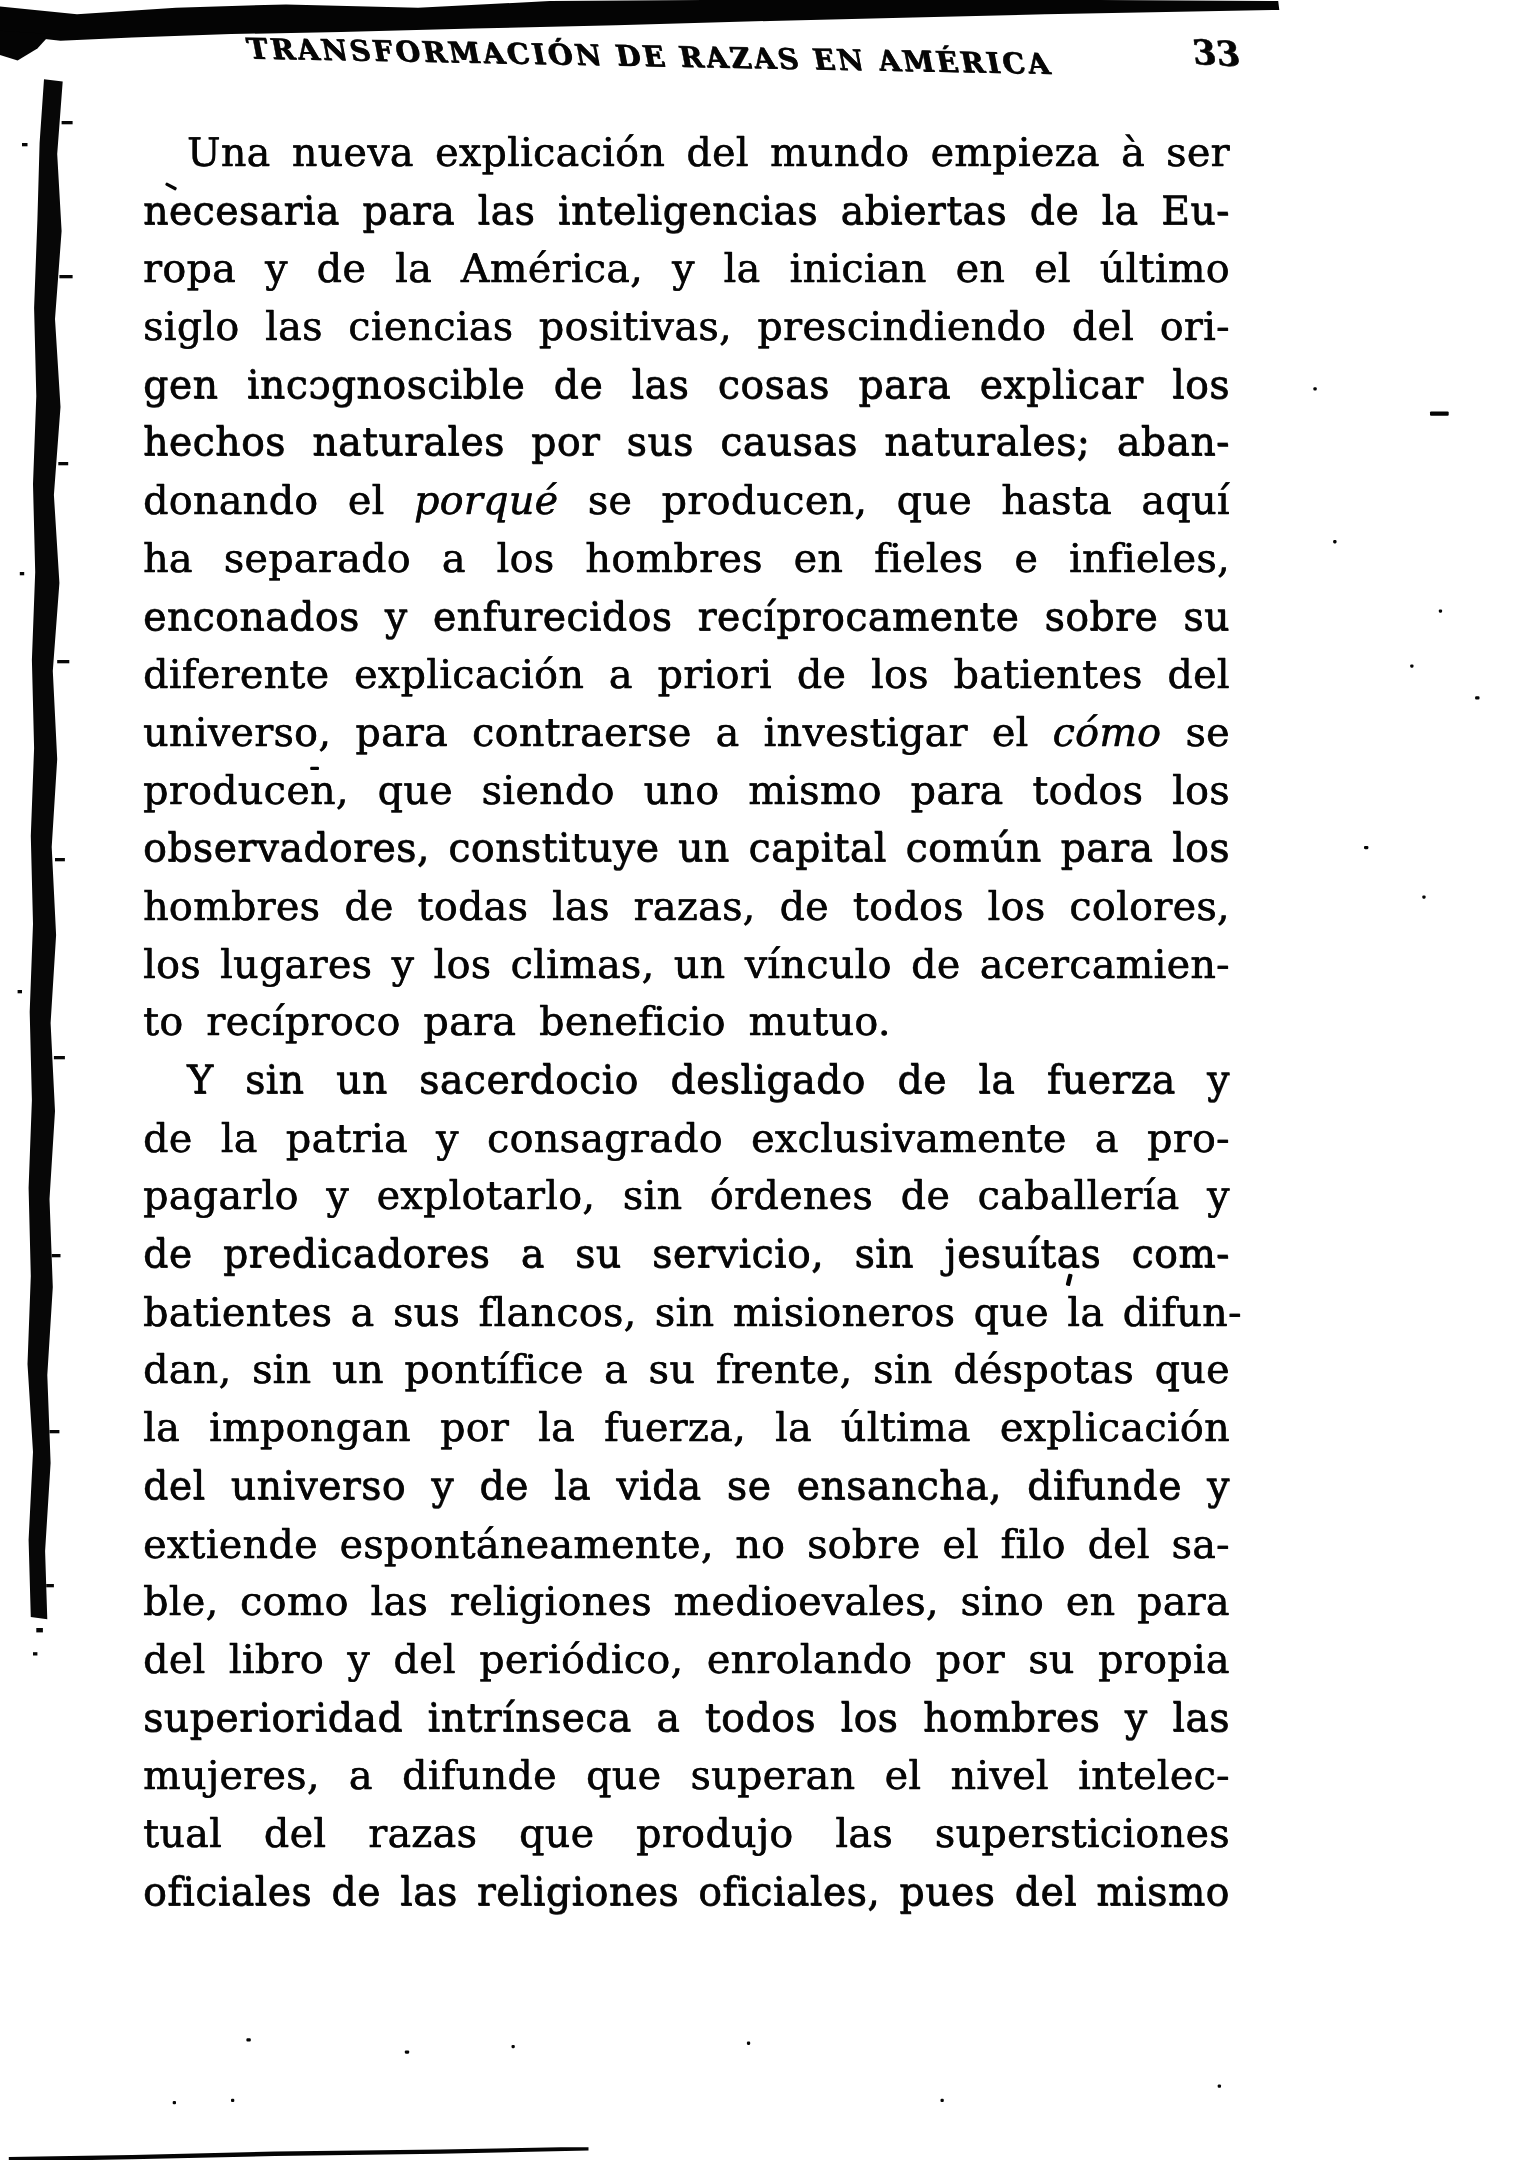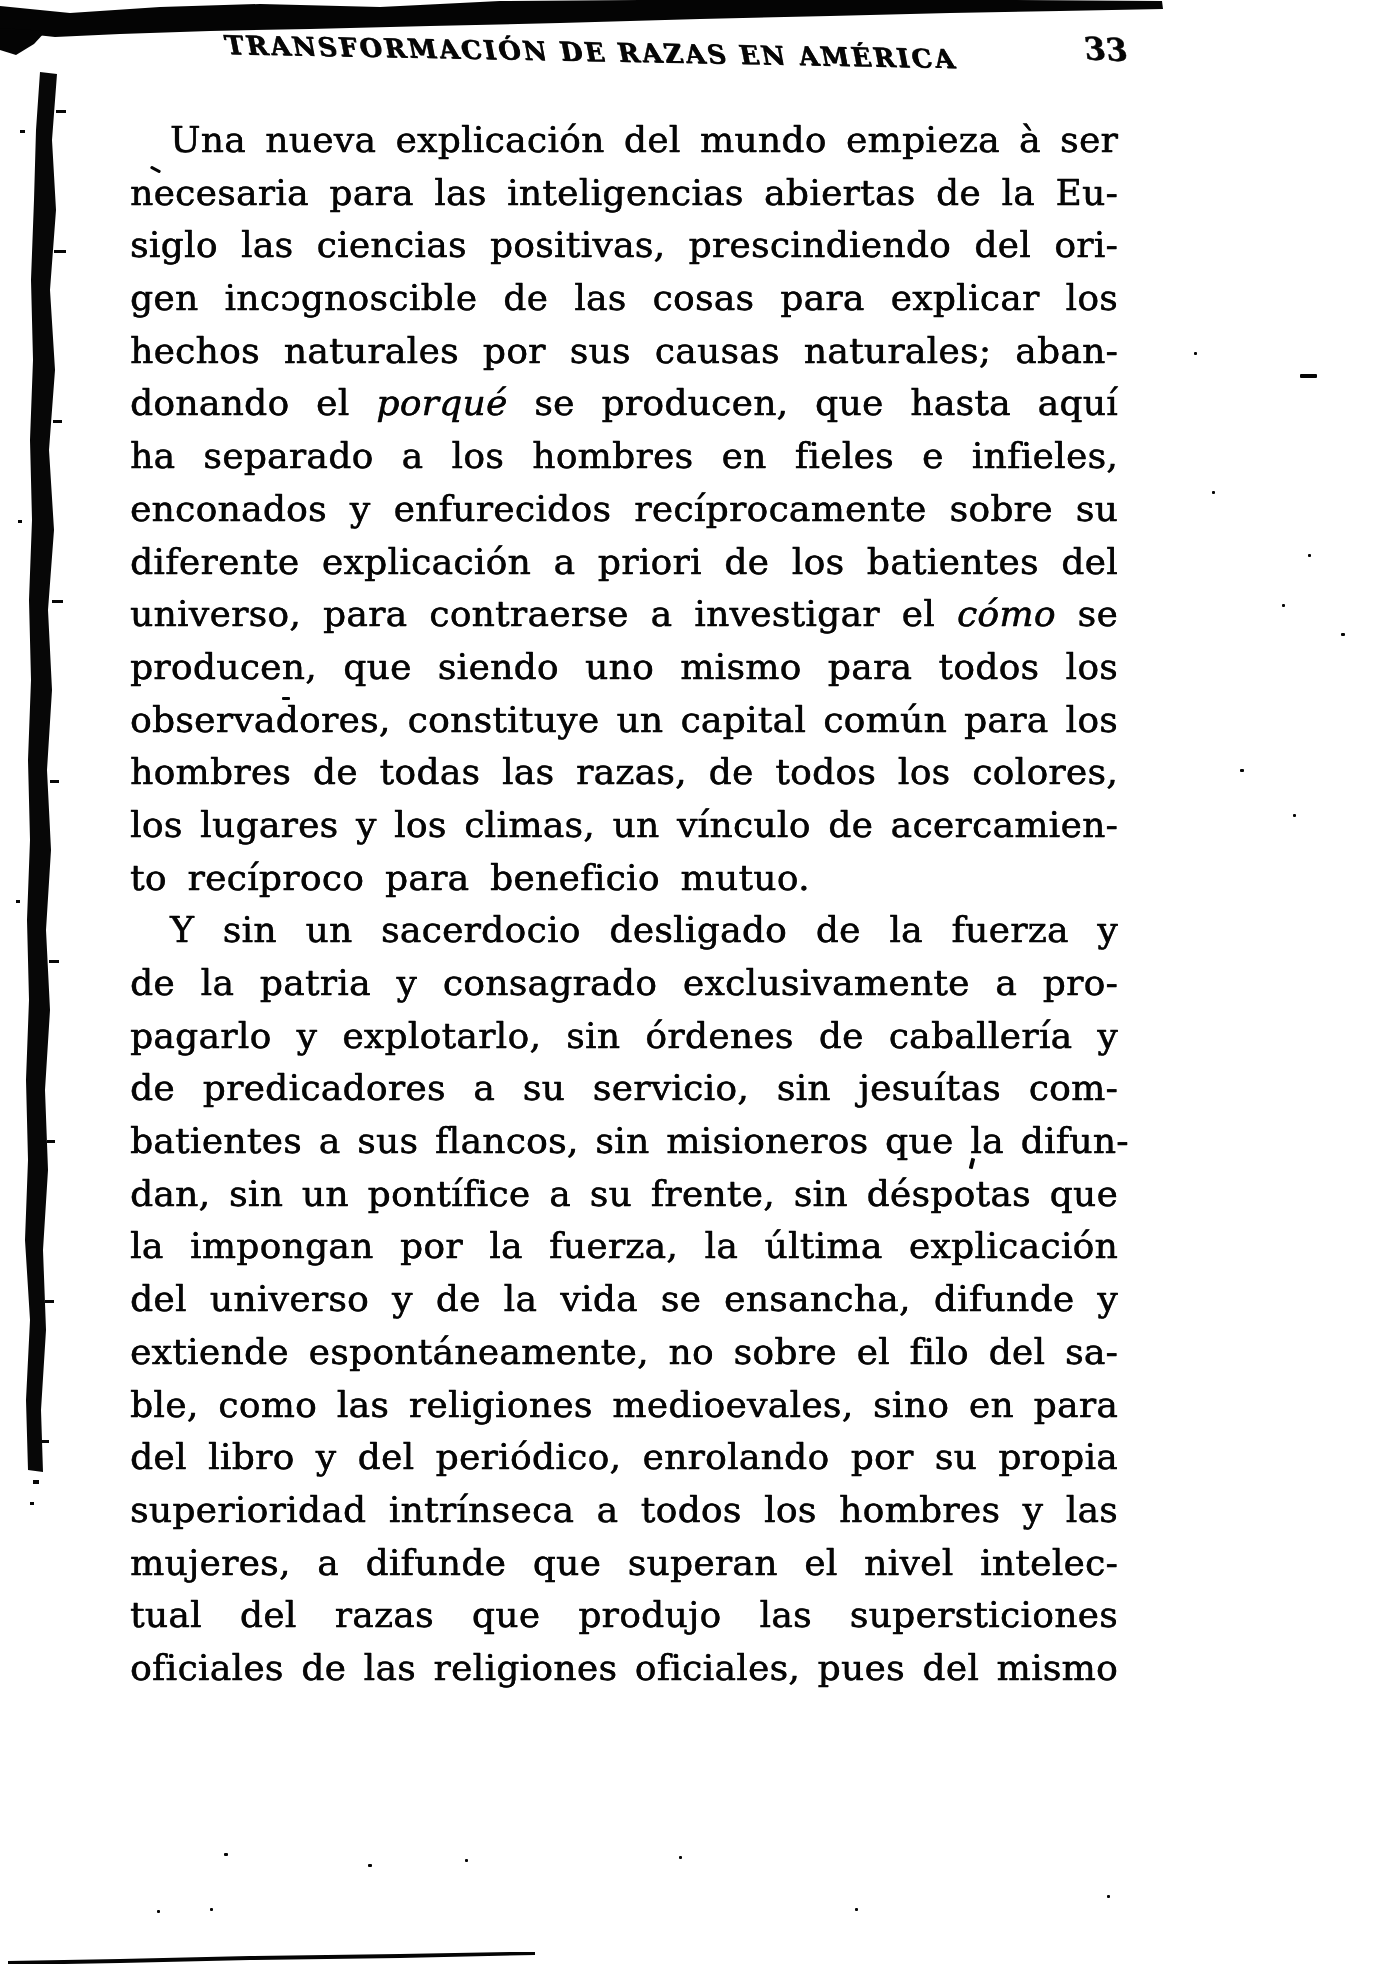--- a/index.html
+++ b/index.html
@@ -103,20 +103,21 @@
   <div class="speck" style="left:1107px;top:1895px;width:3px;height:3px;"></div>
 
   <div class="running-header">
     <span class="header-title">TRANSFORMACIÓN DE RAZAS EN AMÉRICA</span>
     <span class="page-number">33</span>
   </div>
 
   <div class="text-block">
       <div class="line indent">Una nueva explicación del mundo empieza à ser</div>
       <div class="line">necesaria para las inteligencias abiertas de la Eu-</div>
+      <div class="line">ropa y de la América, y la inician en el último</div>
       <div class="line">siglo las ciencias positivas, prescindiendo del ori-</div>
       <div class="line">gen incɔgnoscible de las cosas para explicar los</div>
       <div class="line">hechos naturales por sus causas naturales; aban-</div>
       <div class="line">donando el <i>porqué</i> se producen, que hasta aquí</div>
       <div class="line">ha separado a los hombres en fieles e infieles,</div>
       <div class="line">enconados y enfurecidos recíprocamente sobre su</div>
       <div class="line">diferente explicación a priori de los batientes del</div>
       <div class="line">universo, para contraerse a investigar el <i>cómo</i> se</div>
       <div class="line">producen, que siendo uno mismo para todos los</div>
       <div class="line">observadores, constituye un capital común para los</div>

